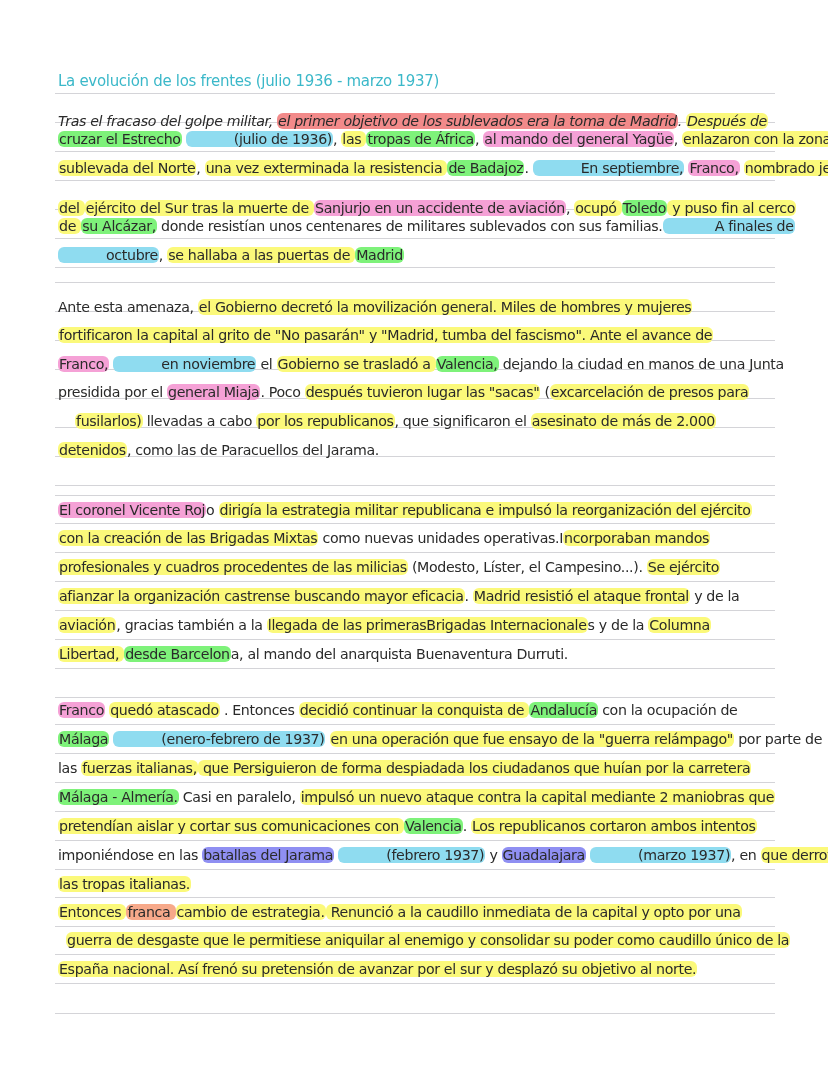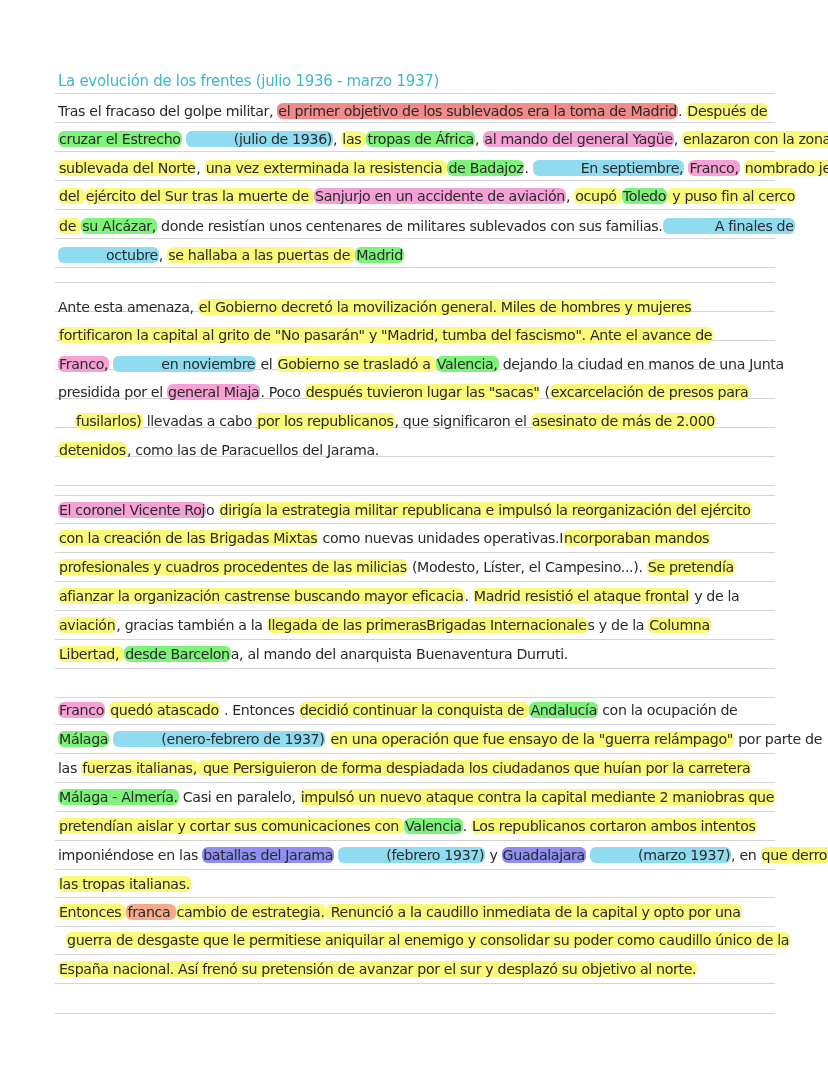--- a/index.html
+++ b/index.html
@@ -55,35 +55,35 @@
       <div class="rule" style="top: 840px;"></div>
       <div class="rule" style="top: 869px;"></div>
       <div class="rule" style="top: 897px;"></div>
       <div class="rule" style="top: 926px;"></div>
       <div class="rule" style="top: 954px;"></div>
       <div class="rule" style="top: 983px;"></div>
       <div class="rule" style="top: 1013px;"></div>
     </div>
   <div class="title">La evolución de los frentes (julio 1936 - marzo 1937)</div>
   <div id="lines">
-      <div class="line" style="top: 101px;"><span>Tras el fracaso del golpe militar, </span><span class="h r">el primer objetivo de los sublevados era la toma de Madrid</span><span>. </span><span class="h y">Después de</span></div>
+      <div class="line" style="top: 111px; font-style: italic;"><span>Tras el fracaso del golpe militar, </span><span class="h r">el primer objetivo de los sublevados era la toma de Madrid</span><span>. </span><span class="h y">Después de</span></div>
       <div class="line" style="top: 129px;"><span class="h g">cruzar el Estrecho</span><span> </span><span class="h b">(julio de 1936)</span><span>, </span><span class="h y">las </span><span class="h g">tropas de África</span><span>, </span><span class="h p">al mando del general Yagüe</span><span>, </span><span class="h y">enlazaron con la zona</span></div>
       <div class="line" style="top: 158px;"><span class="h y">sublevada del Norte</span><span>, </span><span class="h y">una vez exterminada la resistencia </span><span class="h g">de Badajoz</span><span>. </span><span class="h b">En septiembre,</span><span> </span><span class="h p">Franco,</span><span> </span><span class="h y">nombrado jefe</span></div>
-      <div class="line" style="top: 186px;"><span class="h y">del </span><span class="h y">ejército del Sur tras la muerte de </span><span class="h p">Sanjurjo en un accidente de aviación</span><span>, </span><span class="h y">ocupó </span><span class="h g">Toledo</span><span class="h y"> y puso fin al cerco</span></div>
+      <div class="line" style="top: 198px;"><span class="h y">del </span><span class="h y">ejército del Sur tras la muerte de </span><span class="h p">Sanjurjo en un accidente de aviación</span><span>, </span><span class="h y">ocupó </span><span class="h g">Toledo</span><span class="h y"> y puso fin al cerco</span></div>
       <div class="line" style="top: 216px;"><span class="h y">de </span><span class="h g">su Alcázar,</span><span> donde resistían unos centenares de militares sublevados con sus familias.</span><span class="h b"> A finales de</span></div>
       <div class="line" style="top: 245px;"><span class="h b">octubre</span><span>, </span><span class="h y">se hallaba a las puertas de </span><span class="h g">Madrid</span></div>
       <div class="line" style="top: 297px;"><span>Ante esta amenaza, </span><span class="h y">el Gobierno decretó la movilización general. Miles de hombres y mujeres</span></div>
       <div class="line" style="top: 325px;"><span class="h y">fortificaron la capital al grito de "No pasarán" y "Madrid, tumba del fascismo". Ante el avance de</span></div>
       <div class="line" style="top: 354px;"><span class="h p">Franco,</span><span> </span><span class="h b">en noviembre</span><span> el </span><span class="h y">Gobierno se trasladó a </span><span class="h g">Valencia,</span><span> dejando la ciudad en manos de una Junta</span></div>
       <div class="line" style="top: 382px;"><span>presidida por el </span><span class="h p">general Miaja</span><span>. Poco </span><span class="h y">después tuvieron lugar las "sacas"</span><span> (</span><span class="h y">excarcelación de presos para</span></div>
       <div class="line" style="top: 411px; padding-left: 17px;"><span class="h y">fusilarlos)</span><span> llevadas a cabo </span><span class="h y">por los republicanos</span><span>, que significaron el </span><span class="h y">asesinato de más de 2.000</span></div>
       <div class="line" style="top: 440px;"><span class="h y">detenidos</span><span>, como las de Paracuellos del Jarama.</span></div>
       <div class="line" style="top: 500px;"><span class="h p">El coronel Vicente Roj</span><span>o </span><span class="h y">dirigía la estrategia militar republicana e impulsó la reorganización del ejército</span></div>
       <div class="line" style="top: 528px;"><span class="h y">con la creación de las Brigadas Mixtas</span><span> como nuevas unidades operativas.I</span><span class="h y">ncorporaban mandos</span></div>
-      <div class="line" style="top: 557px;"><span class="h y">profesionales y cuadros procedentes de las milicias</span><span> (Modesto, Líster, el Campesino...). </span><span class="h y">Se pretendía</span></div>
+      <div class="line" style="top: 557px;"><span class="h y">profesionales y cuadros procedentes de las milicias</span><span> (Modesto, Líster, el Campesino...). </span><span class="h y">Se ejército</span></div>
       <div class="line" style="top: 586px;"><span class="h y">afianzar la organización castrense buscando mayor eficacia</span><span>. </span><span class="h y">Madrid resistió el ataque frontal</span><span> y de la</span></div>
       <div class="line" style="top: 615px;"><span class="h y">aviación</span><span>, gracias también a la </span><span class="h y">llegada de las primerasBrigadas Internacionale</span><span>s y de la </span><span class="h y">Columna</span></div>
       <div class="line" style="top: 644px;"><span class="h y">Libertad, </span><span class="h g">desde Barcelon</span><span>a, al mando del anarquista Buenaventura Durruti.</span></div>
       <div class="line" style="top: 700px;"><span class="h p">Franco</span><span> </span><span class="h y">quedó atascado</span><span> . Entonces </span><span class="h y">decidió continuar la conquista de </span><span class="h g">Andalucía</span><span> con la ocupación de</span></div>
       <div class="line" style="top: 729px;"><span class="h g">Málaga</span><span> </span><span class="h b">(enero-febrero de 1937)</span><span> </span><span class="h y">en una operación que fue ensayo de la "guerra relámpago"</span><span> por parte de</span></div>
       <div class="line" style="top: 758px;"><span>las </span><span class="h y">fuerzas italianas,</span><span class="h y"> que Persiguieron de forma despiadada los ciudadanos que huían por la carretera</span></div>
       <div class="line" style="top: 787px;"><span class="h g">Málaga - Almería.</span><span> Casi en paralelo, </span><span class="h y">impulsó un nuevo ataque contra la capital mediante 2 maniobras que</span></div>
       <div class="line" style="top: 816px;"><span class="h y">pretendían aislar y cortar sus comunicaciones con </span><span class="h g">Valencia</span><span>. </span><span class="h y">Los republicanos cortaron ambos intentos</span></div>
       <div class="line" style="top: 845px;"><span>imponiéndose en las </span><span class="h v">batallas del Jarama</span><span> </span><span class="h b">(febrero 1937)</span><span> y </span><span class="h v">Guadalajara</span><span> </span><span class="h b">(marzo 1937)</span><span>, en </span><span class="h y">que derrotaron a</span></div>
       <div class="line" style="top: 874px;"><span class="h y">las tropas italianas.</span></div>

